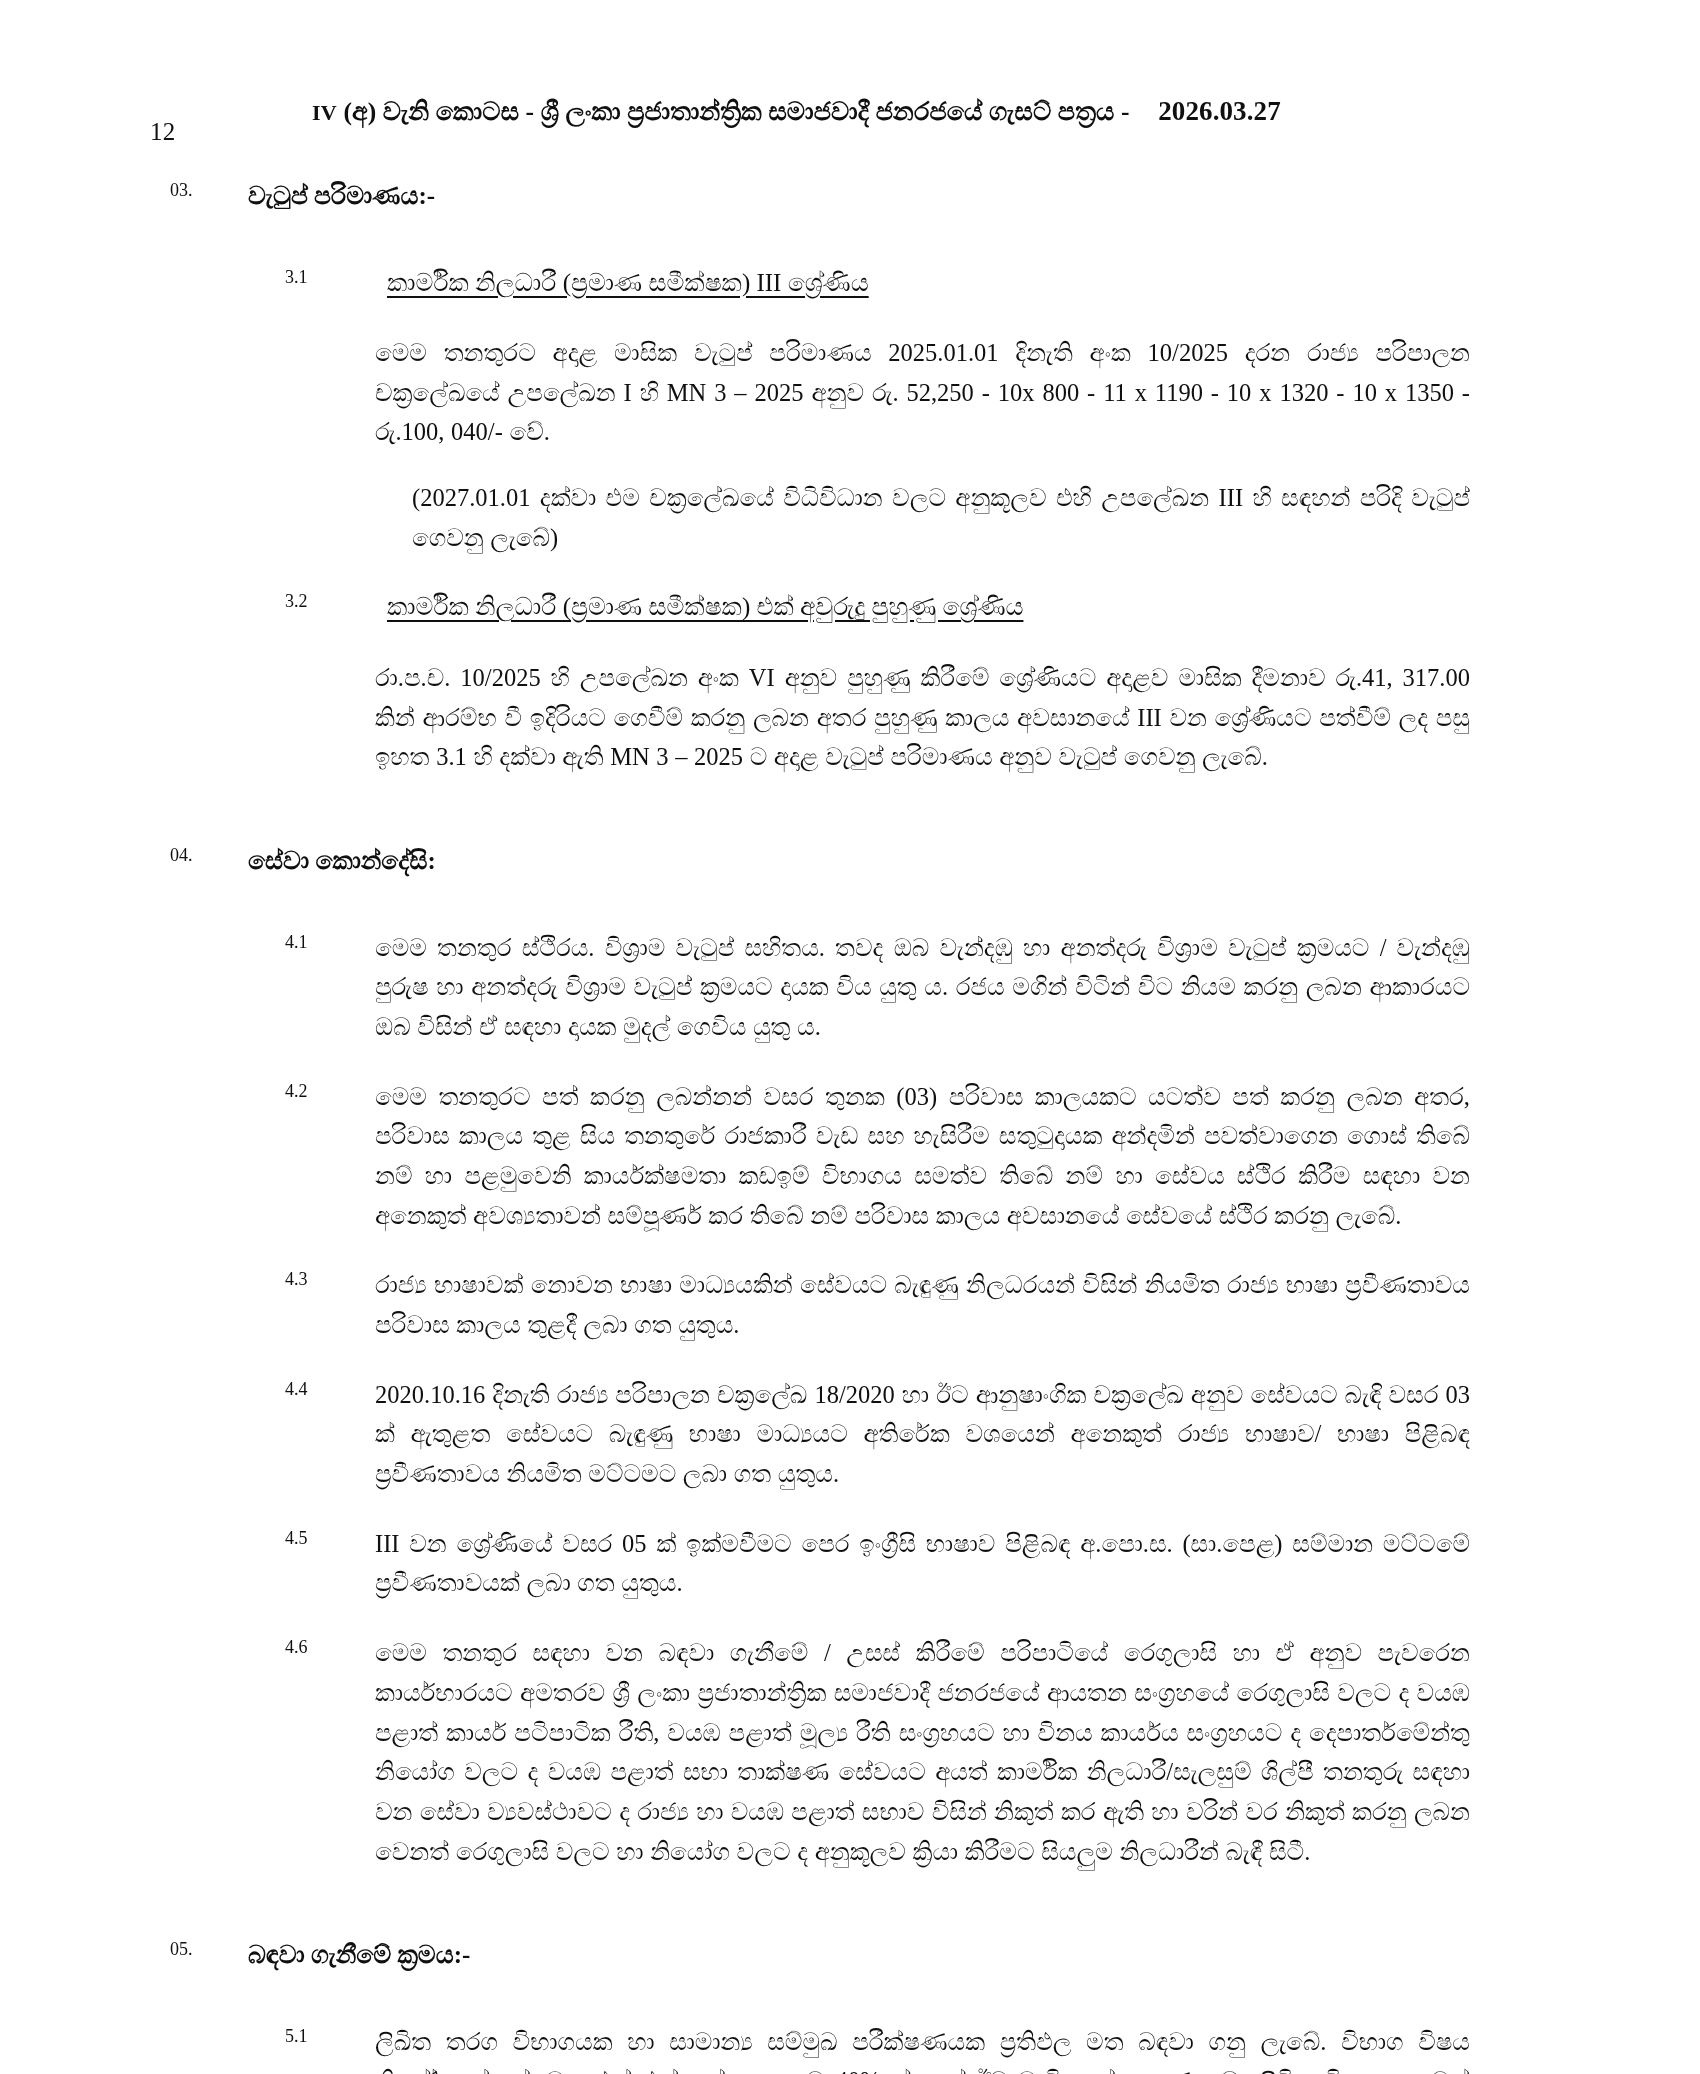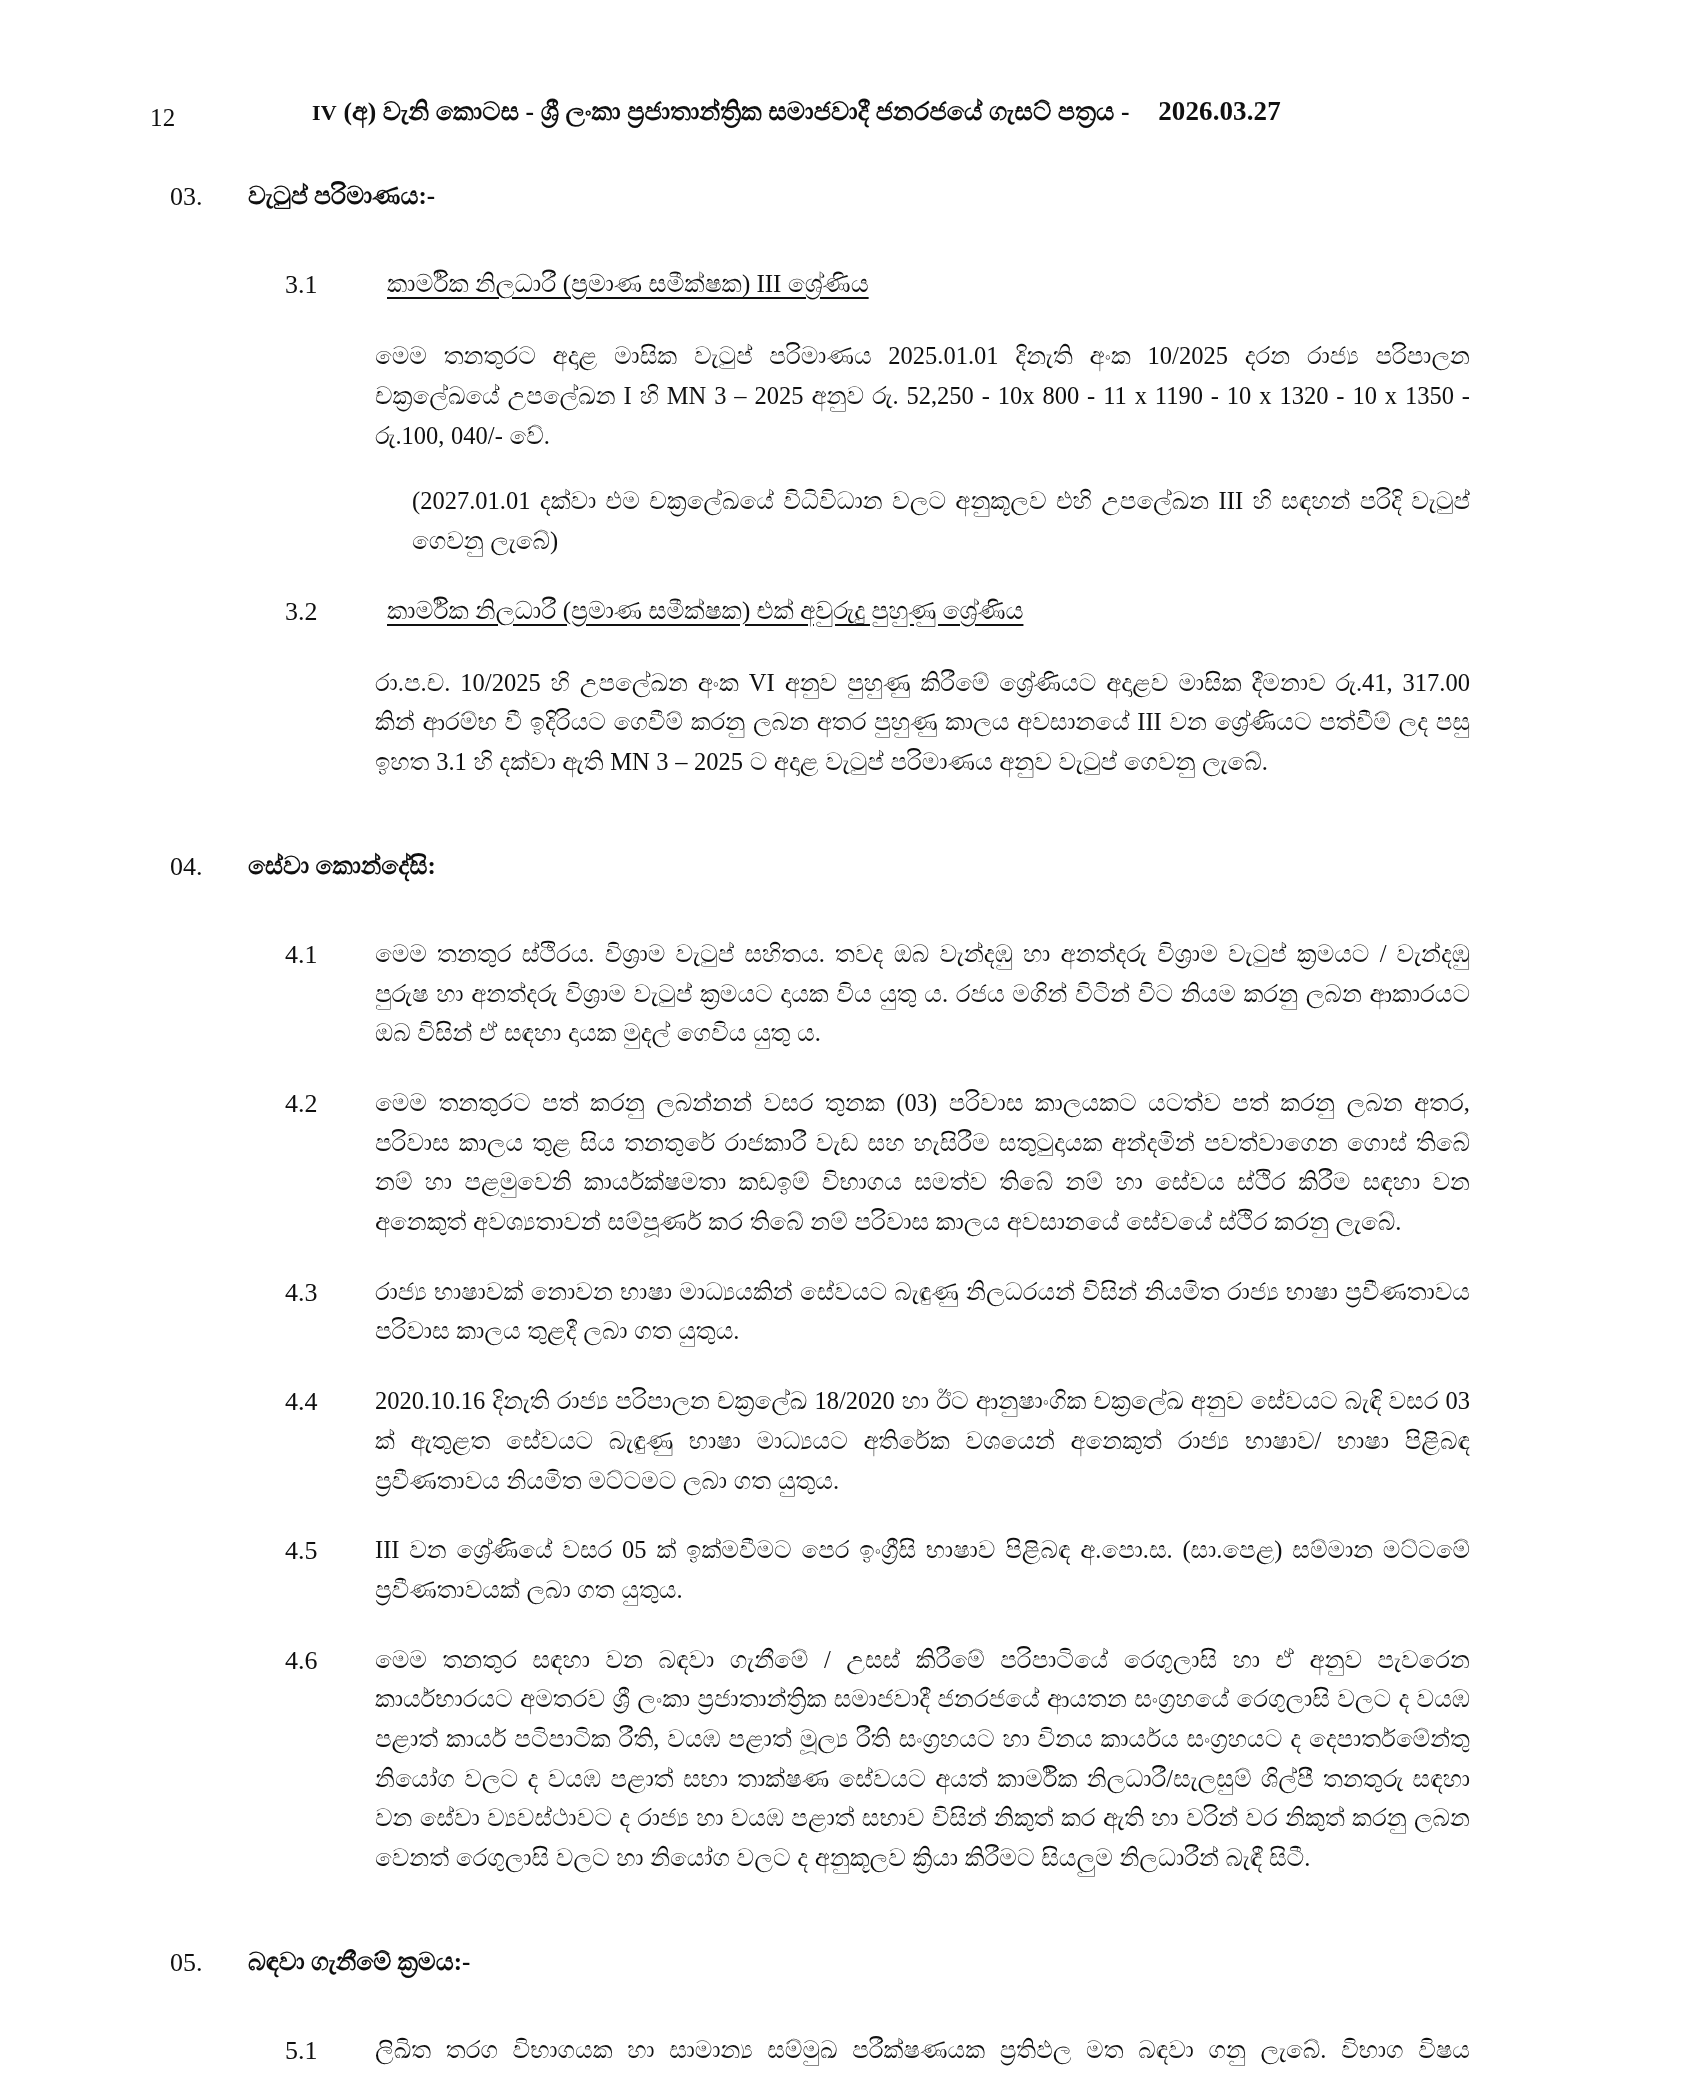--- a/index.html
+++ b/index.html
@@ -27,21 +27,21 @@
 
   
   .page-header {
     position: relative;
     height: 46px;
     margin-bottom: 34px;
   }
   .folio {
     position: absolute;
     left: 0;
-    top: 8px;
+    top: 22px;
     font-size: 25px;
     font-family: "Liberation Serif", "DejaVu Serif", serif;
     letter-spacing: .2px;
   }
   .header-title {
     position: absolute;
     left: 162px;
     top: 0;
     font-size: 26.5px;
     font-weight: bold;
@@ -56,21 +56,21 @@
   .clause {
     display: flex;
     align-items: flex-start;
     margin-top: 30px;
   }
   .clause.top-level { margin-left: 20px; }
   .clause.sub       { margin-left: 135px; }
 
   .num {
     flex: 0 0 auto;
-    font-size: 26px;
+    font-size: 18px;
     line-height: 1.62;
     white-space: nowrap;
   }
   .clause.top-level .num { width: 78px; }
   .clause.sub .num       { width: 90px; }
 
   .body {
     flex: 1 1 auto;
     font-size: 24.5px;
     line-height: 1.62;

